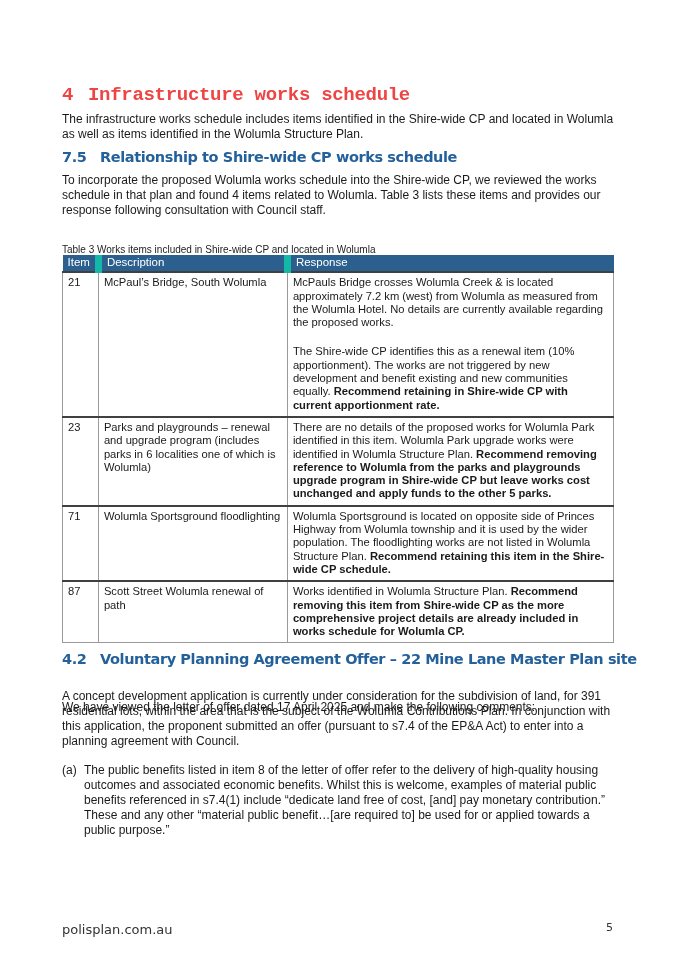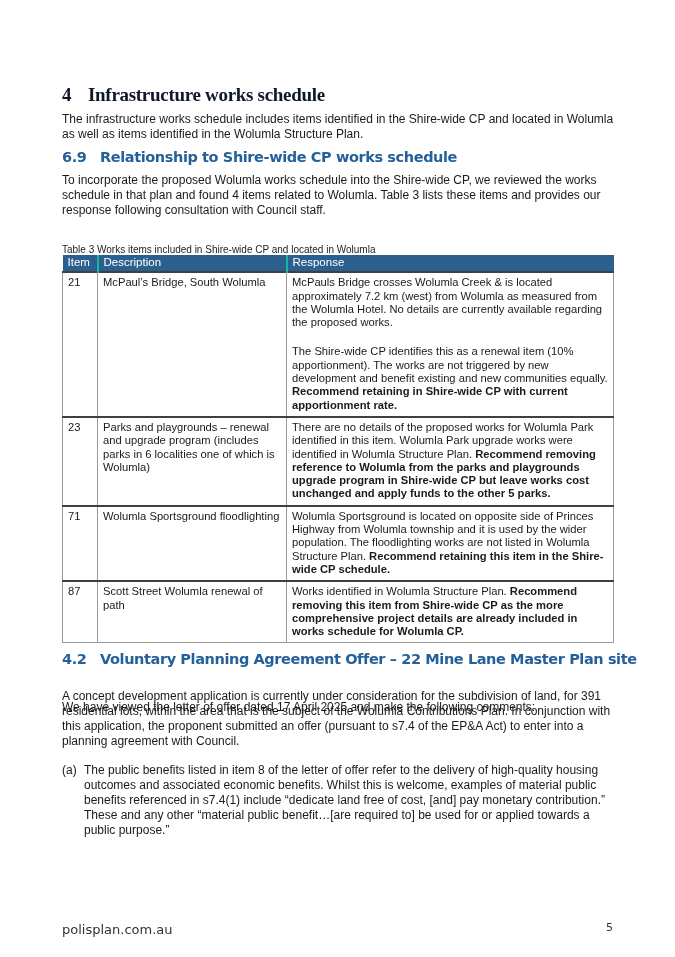--- a/index.html
+++ b/index.html
@@ -3,43 +3,43 @@
   <meta charset="utf-8">
   <style>
     html, body { margin: 0; padding: 0; background: #ffffff; }
     body {
       width: 675px; height: 957px; position: relative; overflow: hidden;
       font-family: "Liberation Sans", sans-serif; color: #1a1a1a;
     }
     .page { position: absolute; left: 62px; top: 0; width: 552px; }
     h1 {
       position: absolute; left: 0; top: 84px; margin: 0;
-      font-family: Liberation Serif, serif; font-weight: bold;
-      font-size: 19px; color: #0f172a; letter-spacing: -0.3px; white-space: nowrap;
+      font-family: Liberation Mono, monospace; font-weight: bold;
+      font-size: 19px; color: #ef4444; letter-spacing: -0.3px; white-space: nowrap;
     }
     h1 .num { display: inline-block; width: 26px; }
     h2 {
       margin: 0; font-family: "DejaVu Sans", sans-serif; font-weight: bold;
       font-size: 14.5px; color: #24609a; letter-spacing: -0.4px; white-space: nowrap;
     }
     h2 .num { display: inline-block; width: 38px; }
     .p { font-size: 12px; line-height: 15px; margin: 0; }
     #intro { position: absolute; left: 0; top: 112px; width: 552px; }
     #h41 { position: absolute; left: 0; top: 149px; }
     #p41 { position: absolute; left: 0; top: 173px; width: 552px; }
     #caption {
       position: absolute; left: 0; top: 244px; font-size: 10px; color: #222;
     }
     table {
       position: absolute; left: 0; top: 255px; width: 552px;
       border-collapse: collapse; font-size: 11.2px; line-height: 13.3px;
     }
     th {
       background: #2b5f8e; color: #ffffff; font-weight: normal; text-align: left;
-      padding: 1px 5px 2px 5px; font-size: 11.5px; border-right: 2px solid #14b8a6;
+      padding: 1px 5px 2px 5px; font-size: 11.5px; border-right: 7px solid #14b8a6;
     }
     th:last-child { border-right: none; }
     td {
       vertical-align: top; padding: 3px 5px 4px 5px;
       border: 1px solid #9a9a9a;
     }
     tr.row td { border-top: 2px solid #404040; }
     td.c1 { width: 24px; }
     td.c2 { width: 178px; }
     td .para { margin: 0; }
@@ -64,21 +64,21 @@
 <body>
 
 <div class="page">
 
   <h1>
     <span class="num">4</span><span>Infrastructure works schedule</span>
   </h1>
   <p id="intro" class="p">The infrastructure works schedule includes items identified in the Shire-wide CP and located in Wolumla as well as items identified in the Wolumla Structure Plan.</p>
 
   <h2 id="h41">
-    <span class="num">6.9</span><span>Relationship to Shire-wide CP works schedule</span>
+    <span class="num">7.5</span><span>Relationship to Shire-wide CP works schedule</span>
   </h2>
   <p id="p41" class="p">To incorporate the proposed Wolumla works schedule into the Shire-wide CP, we reviewed the works schedule in that plan and found 4 items related to Wolumla. Table 3 lists these items and provides our response following consultation with Council staff.</p>
 
   <div id="caption">Table 3 Works items included in Shire-wide CP and located in Wolumla</div>
 
   <table>
     <thead>
       <tr>
         <th>Item</th>
         <th>Description</th>

